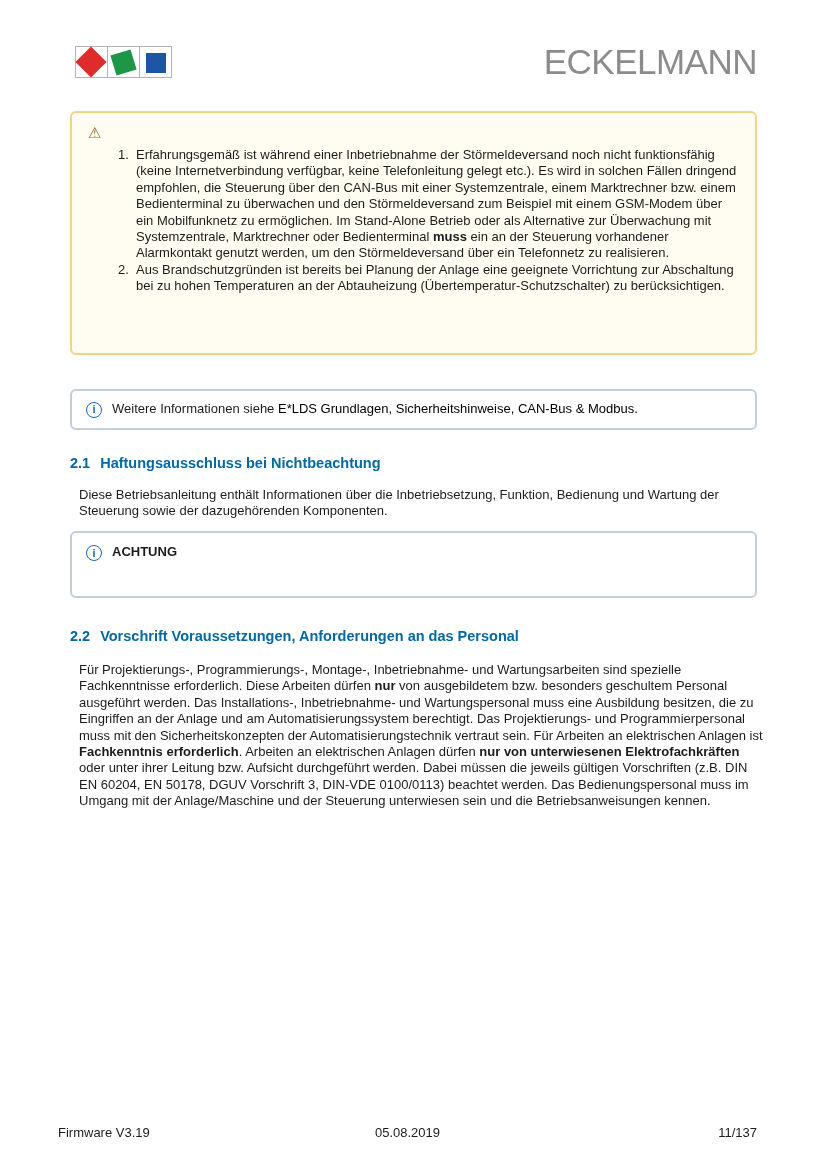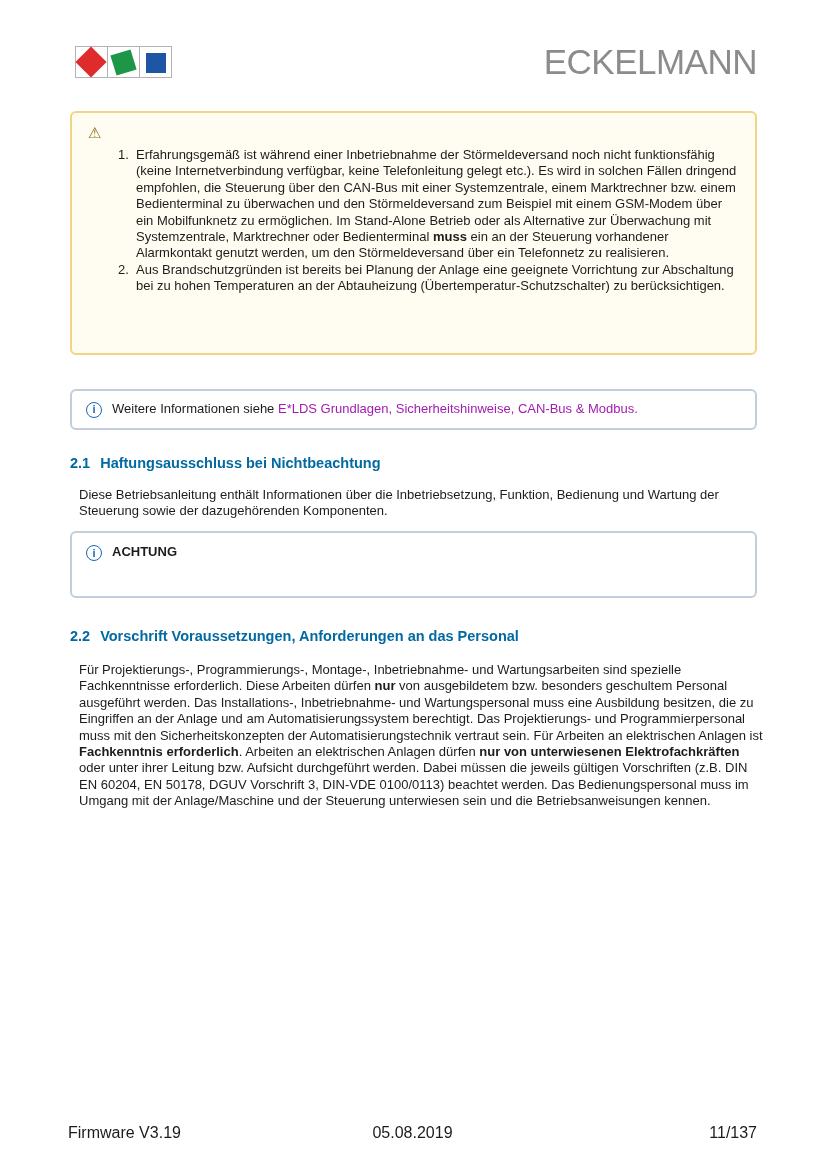--- a/index.html
+++ b/index.html
@@ -41,34 +41,34 @@
   
   .note-box { border:2px solid #c2cedb; border-radius:6px; background:#ffffff;
               padding:11px 14px; display:flex; gap:10px; }
   .info-note { top:389px; height:41px; align-items:center; padding-top:0; padding-bottom:0; }
   .attention-box { top:531px; min-height:67px; }
   .info-icon { width:16px; height:16px; box-sizing:border-box; border:1.5px solid #1666bb;
                border-radius:50%; color:#1666bb; font-weight:bold; font-size:11px; line-height:1;
                display:flex; align-items:center; justify-content:center; flex:none; margin-top:1px; }
   .info-note .info-icon { margin-top:0; }
   .note-body { flex:1; }
-  .link { color:#a21caf; cursor:pointer; text-decoration:none;text-align:center; }
+  .link { color:#000000; cursor:pointer; text-decoration:none;text-align:center; }
 
   
   .h2 { position:absolute; left:70px; margin:0; font-size:14.5px; font-weight:bold;
         color:#0369a1; line-height:18px; }
   .h21 { top:454px; }
   .h22 { top:627px; }
   .h2 .num { margin-right:10px; }
   .para { position:absolute; left:79px; width:688px; margin:0; }
   .p21 { top:487px; }
   .p22 { top:662px; }
 
   
-  .footer { position:absolute; left:68px; right:70px; top:1125px; display:flex; font-size:16px;align-items:flex-end; }
+  .footer { position:absolute; left:58px; right:70px; top:1125px; display:flex; font-size:13px;align-items:flex-end; }
   .f-left { flex:1; text-align:left; }
   .f-center { flex:1; text-align:center; }
   .f-right { flex:1; text-align:right; }
 </style>
 </head>
 <body>
 
 <div class="page">
 
   <div class="header">

